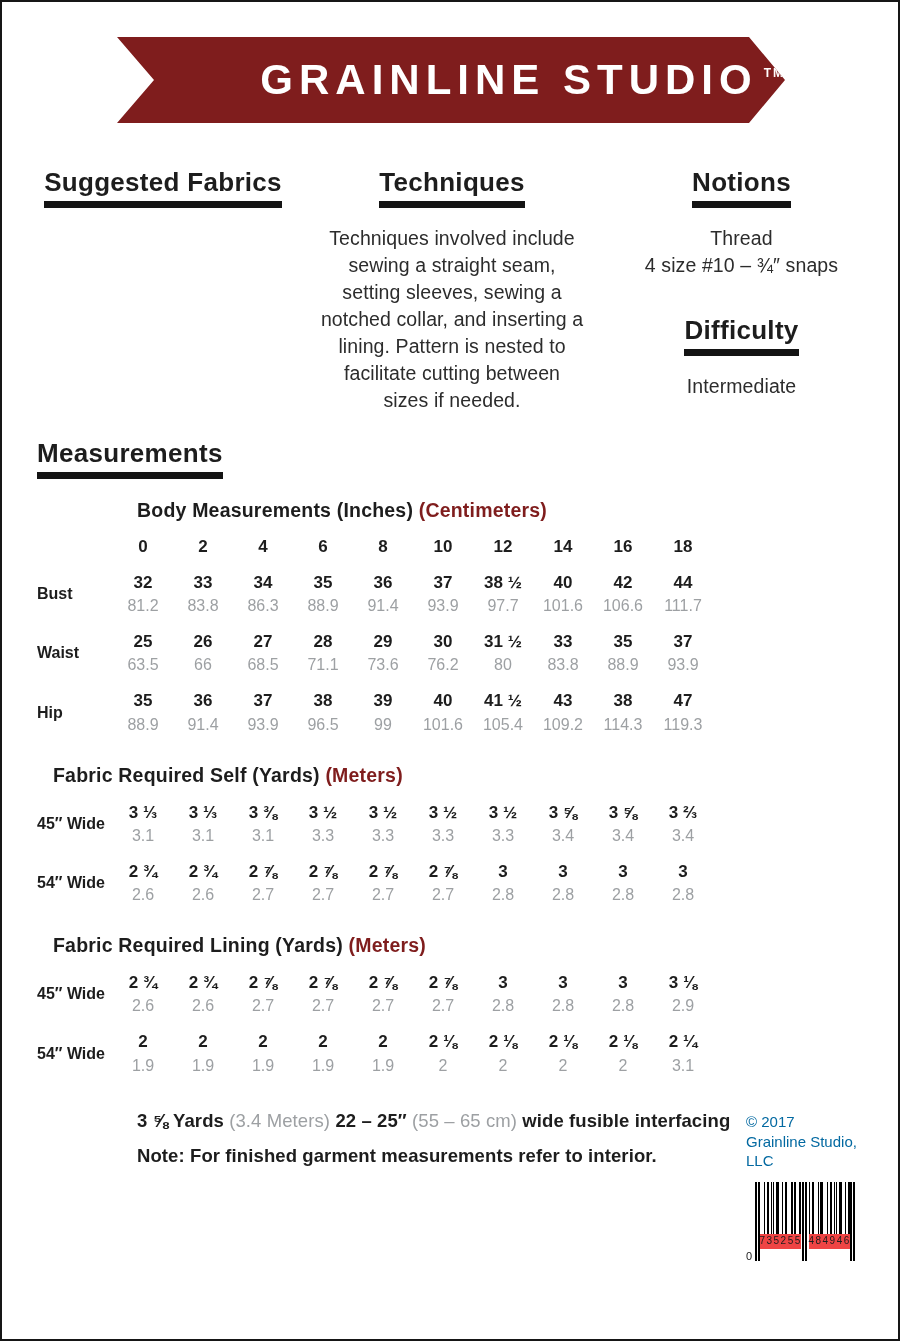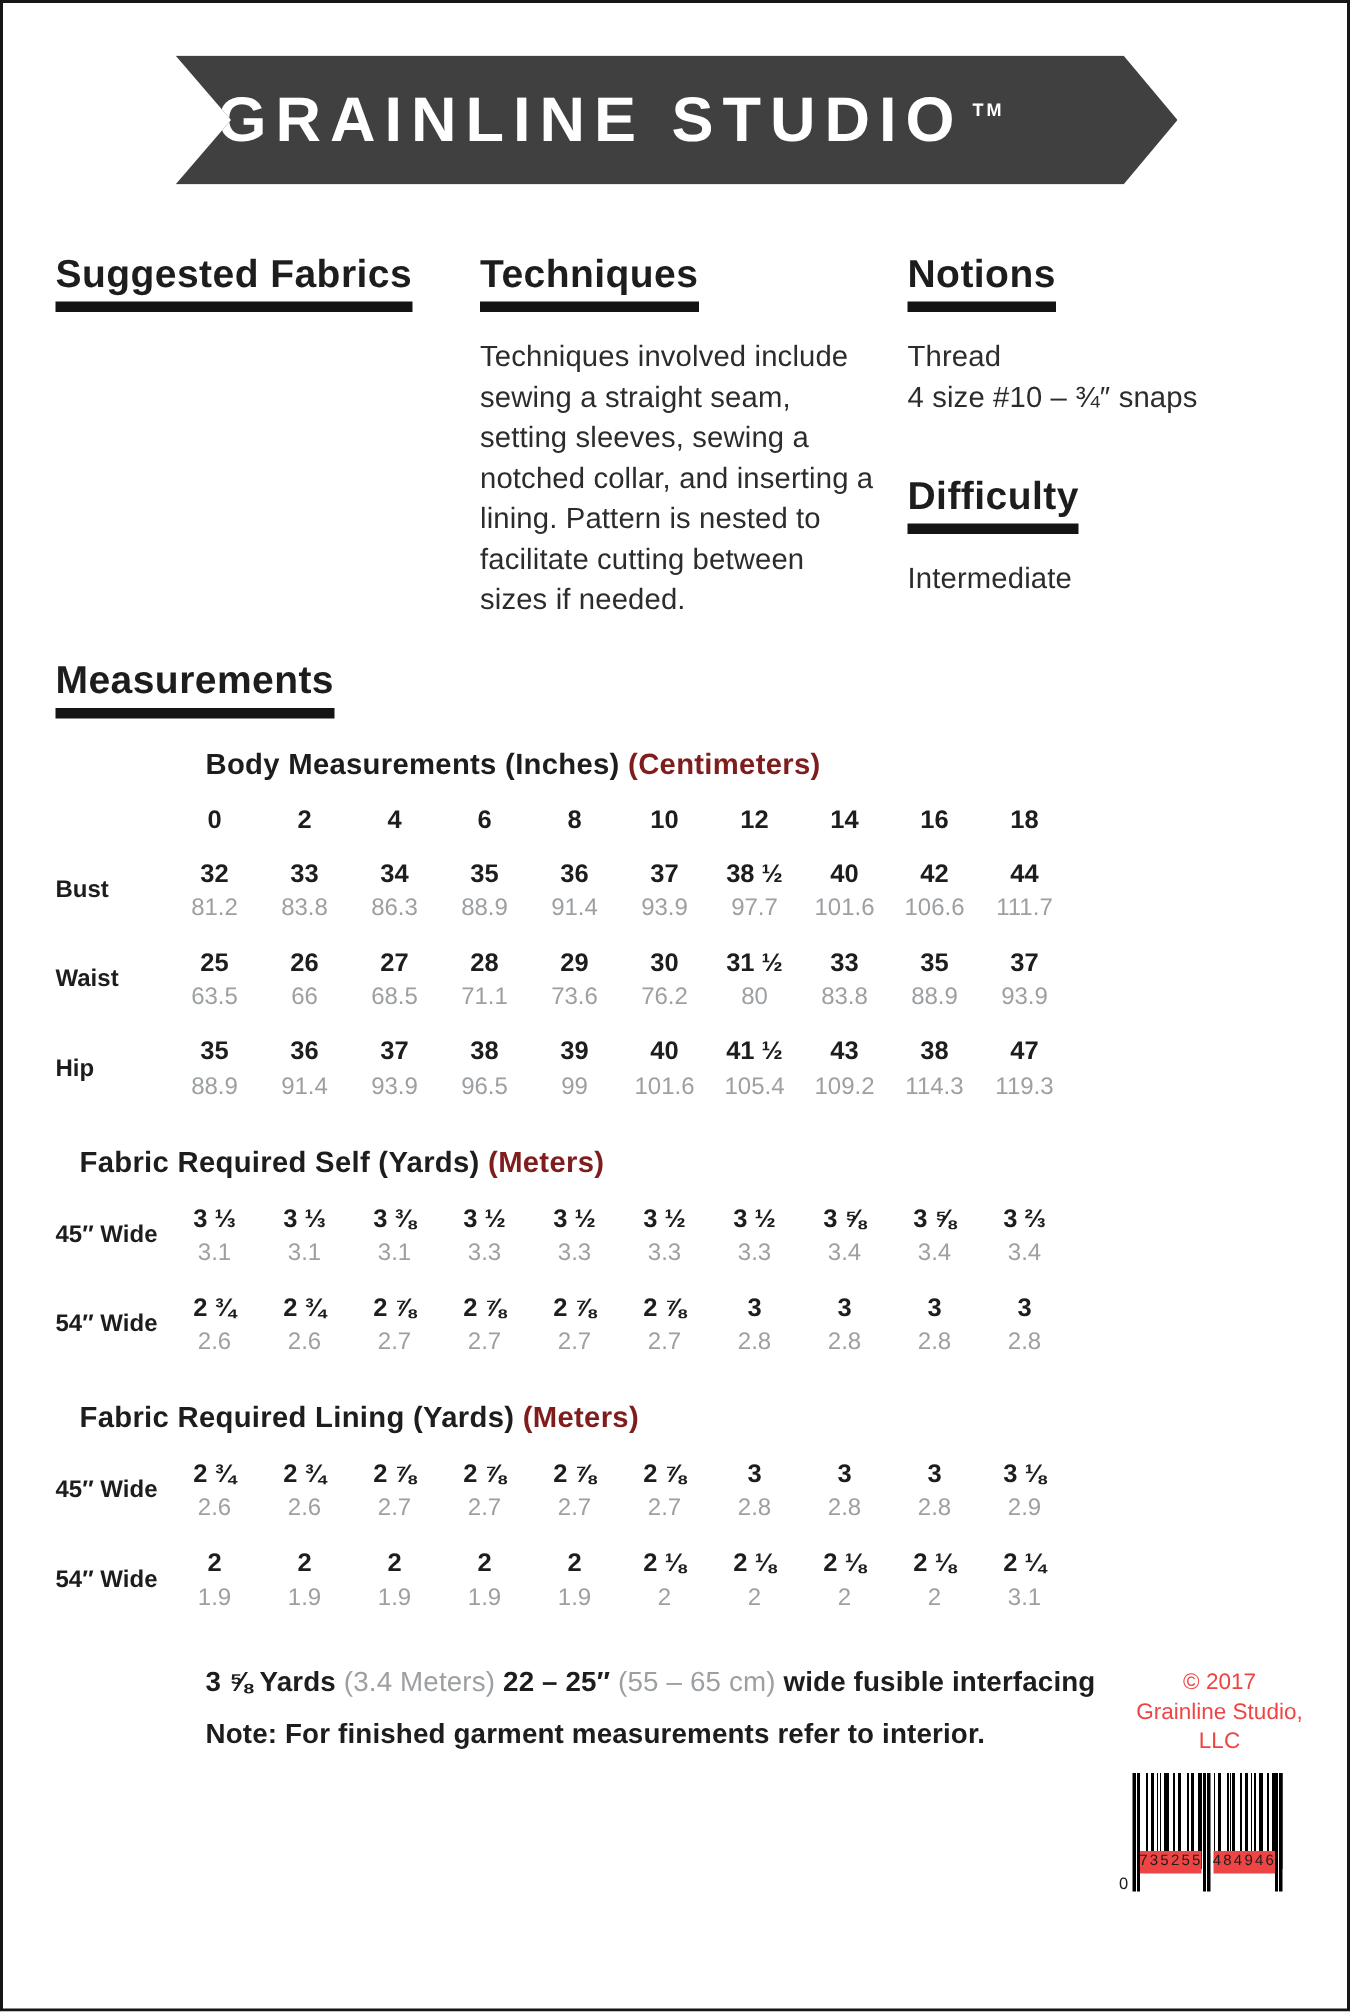--- a/index.html
+++ b/index.html
@@ -3,29 +3,29 @@
 <meta charset="utf-8">
 <style>
   html,body{margin:0;padding:0;background:#fff;}
   .page{
     position:relative; width:900px; height:1341px; box-sizing:border-box;
     border:2px solid #161616; background:#fff; overflow:hidden;
     font-family:"Liberation Sans","DejaVu Sans",sans-serif; color:#1d1d1d;
   }
   
   .banner{
-    margin:35px 0 0 115px; width:668px; height:86px; background:#404040;
+    margin:35px 0 0 115px; width:668px; height:86px; background:#7f1d1d;
     clip-path:polygon(0 0,632px 0,668px 50%,632px 100%,0 100%,37px 50%);
-    display:flex; align-items:center; justify-content:flex-start;
+    display:flex; align-items:center; justify-content:flex-end;
   }
   .banner-text{color:#fff; font-size:42px; font-weight:700; letter-spacing:6px;
     margin-left:28px; white-space:nowrap;}
   .tm{font-size:12px; font-weight:700; letter-spacing:2px; position:relative; top:-17px; margin-left:6px;}
   
-  .cols{display:flex; margin:46px 0 0 35px;}
+  .cols{display:flex; margin:46px 0 0 35px;text-align:center;}
   .col-1{width:252px; margin-right:31px;}
   .col-2{width:264px; margin-right:21px;}
   .col-3{flex:1; padding-right:20px;}
   .sec{display:inline-block; font-size:26px; font-weight:700; letter-spacing:.3px;
     line-height:1.05; border-bottom:7px solid #141414; padding-bottom:5px; margin:0;}
   .para{margin:17px 0 0 0; font-size:19.5px; line-height:1.38; color:#2c2c2c; letter-spacing:.1px;}
   .sec-block2{margin-top:38px;}
   
   .m-heading{margin:26px 0 0 35px;}
   .tables{margin-left:35px;}
@@ -39,21 +39,21 @@
   .tcell{display:flex; flex-direction:column; align-items:center;}
   .vmain{font-weight:700; font-size:17px; line-height:1.25; white-space:nowrap;}
   .vmetric{font-size:16px; color:#9da0a3; line-height:1.25; margin-top:3px; white-space:nowrap;}
   .ttitle.later{margin-top:29px;margin-left:16px;}
   
   .footnote{margin:34px 0 14px 135px; font-size:18.5px; font-weight:700; letter-spacing:.1px; width:620px;}
   .fn-gray{color:#9da0a3; font-weight:400;}
   .fn-note{margin-top:13px;}
   
   .rightcol{position:absolute; left:744px; top:1110px; width:134px;}
-  .copyright{font-size:15px; line-height:1.3; color:#ef4444;text-align:center;}
+  .copyright{font-size:15px; line-height:1.3; color:#0369a1;}
   .barcode{margin-top:11px; display:flex; align-items:flex-end;}
   .bc-zero{font-size:11px; margin-right:3px; line-height:1;}
   .bc-body{position:relative; width:100px; height:80px;}
   .bc-bars{position:absolute; left:0; right:0; top:0; height:64px;
     background-image:
       repeating-linear-gradient(90deg,#000 0 1px,rgba(0,0,0,0) 1px 3px,#000 3px 5px,rgba(0,0,0,0) 5px 9px),
       repeating-linear-gradient(90deg,#fff 0 2px,#000 2px 3px,#fff 3px 7px);}
   .bc-guard{position:absolute; top:0; height:79px; width:5px;
     background:linear-gradient(90deg,#000 0 2px,#fff 2px 3px,#000 3px 5px);}
   .g-left{left:0;} .g-mid{left:47px;} .g-right{right:0;}

